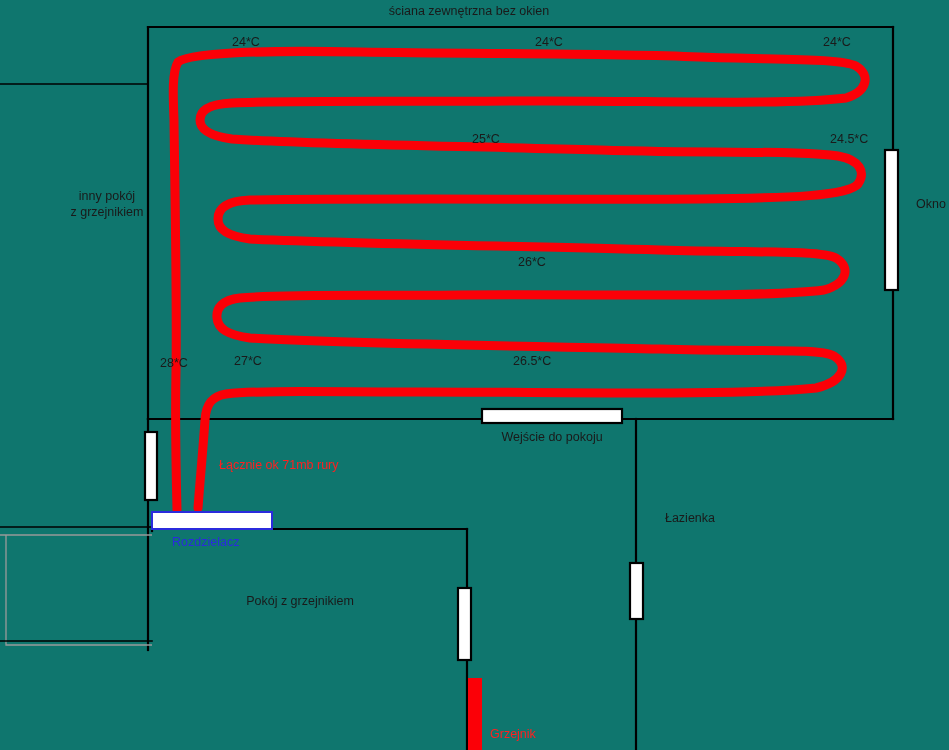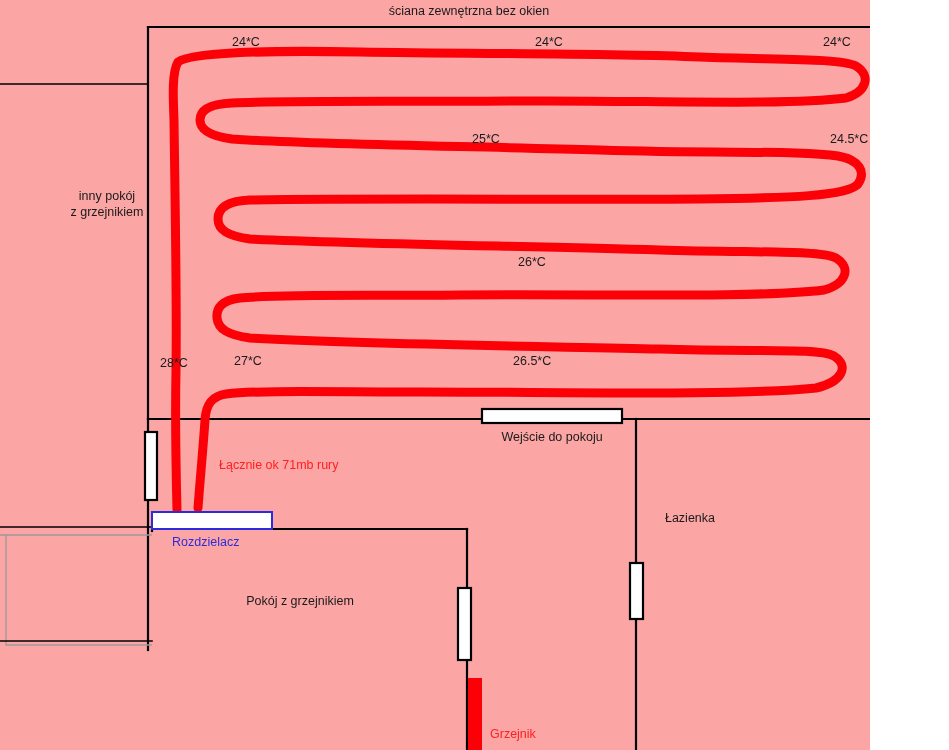--- a/index.html
+++ b/index.html
@@ -6,23 +6,23 @@
   html, body {
     margin: 0;
     padding: 0;
     background: #ffffff;
   }
   body {
     font-family: "Liberation Sans", sans-serif;
   }
   #plan-root {
     position: relative;
-    width: 870px;
+    width: 949px;
     height: 750px;
-    background: #fca5a5;
+    background: #0f766e;
     overflow: hidden;
   }
   #plan-svg {
     position: absolute;
     inset: 0;
     width: 949px;
     height: 750px;
     display: block;
   }
   .wall {

